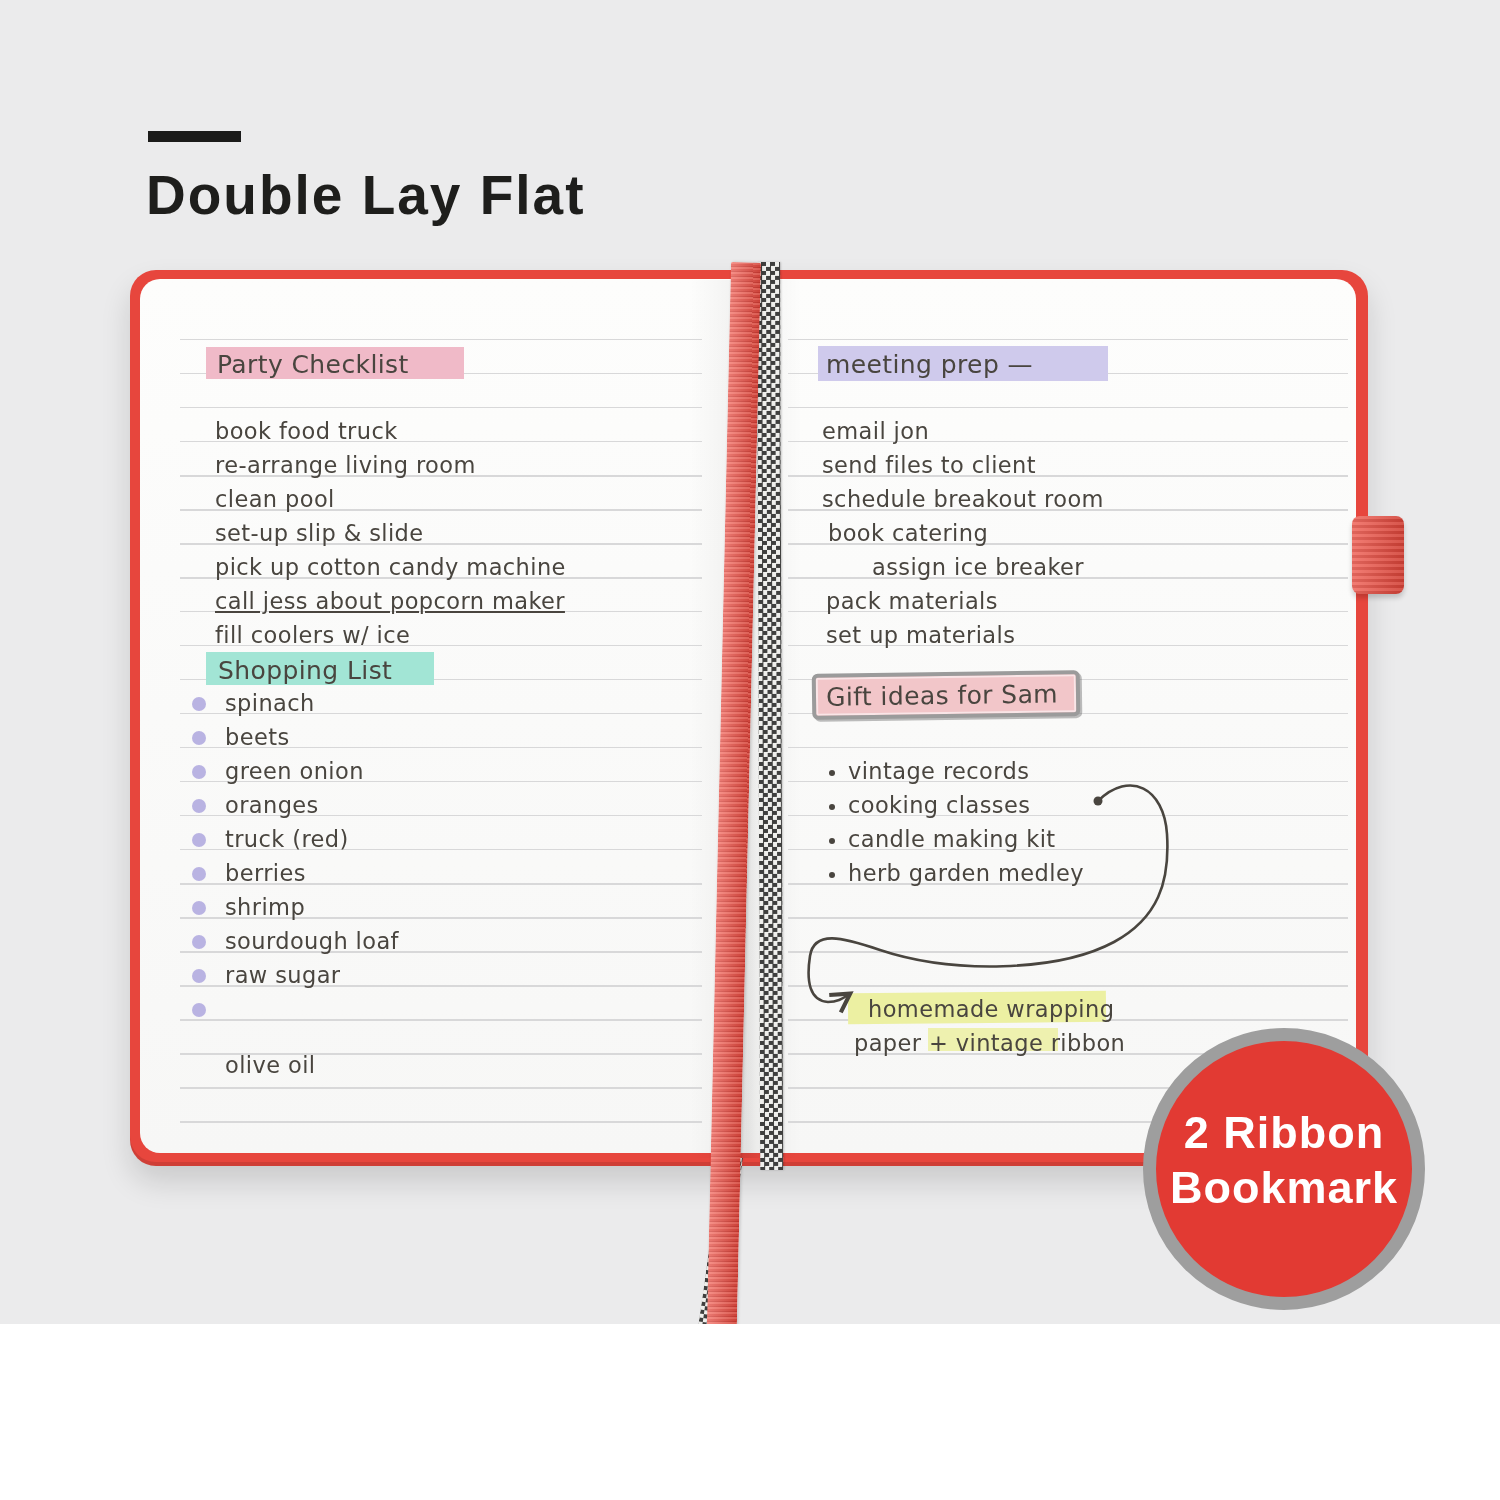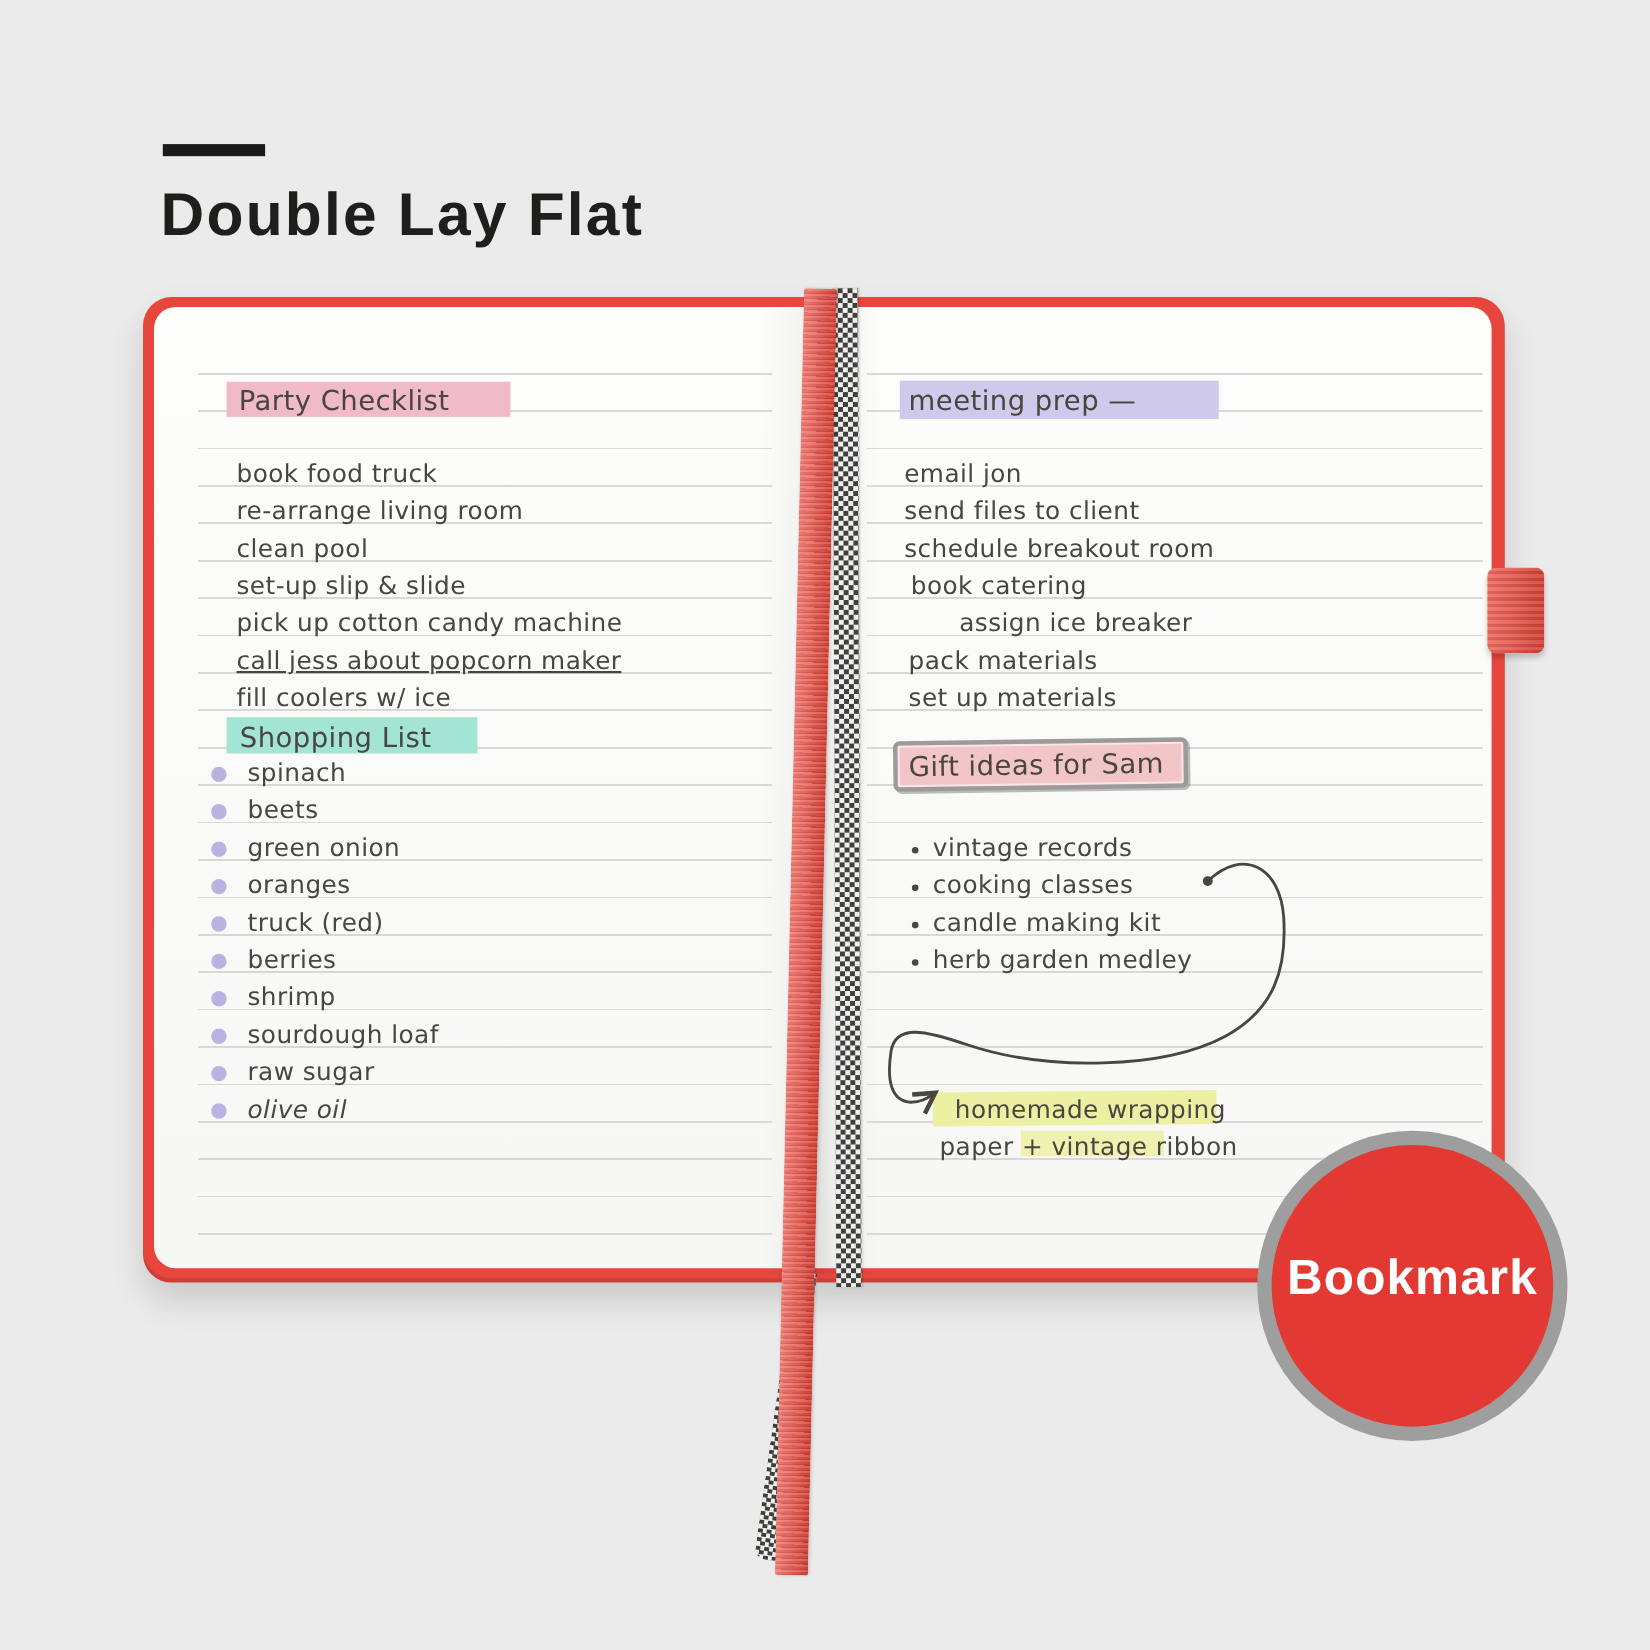--- a/index.html
+++ b/index.html
@@ -1,17 +1,17 @@
 <!DOCTYPE html>
 <html><head>
 <meta charset="utf-8">
 <style>
   html,body{margin:0;padding:0;}
   .canvas{
-    position:relative; width:1500px; height:1500px;
+    position:relative; width:1500px; height:1324px;
     background:#ebebec; overflow:hidden;
     font-family:"Liberation Sans", sans-serif;
   }
   
   .title-dash{position:absolute; left:148px; top:131px; width:93px; height:11px; background:#1b1b1a;}
   .page-title{
     position:absolute; left:146px; top:163px; margin:0;
     font-size:55px; font-weight:700; color:#1e1e1c; letter-spacing:2px;
     font-family:"Liberation Sans", sans-serif;
   }
@@ -147,21 +147,21 @@
   <div class="hand hand-item" style="left:225px;top:826px;">truck (red)</div>
   <div class="bullet" style="left:192px;top:867px;"></div>
   <div class="hand hand-item" style="left:225px;top:860px;text-align:center;">berries</div>
   <div class="bullet" style="left:192px;top:901px;"></div>
   <div class="hand hand-item" style="left:225px;top:894px;">shrimp</div>
   <div class="bullet" style="left:192px;top:935px;"></div>
   <div class="hand hand-item" style="left:225px;top:928px;">sourdough loaf</div>
   <div class="bullet" style="left:192px;top:969px;"></div>
   <div class="hand hand-item" style="left:225px;top:962px;">raw sugar</div>
   <div class="bullet" style="left:192px;top:1003px;"></div>
-  <div class="hand hand-item" style="left:225px;top:996px;font-style:italic;">olive oil</div>
+  <div class="hand hand-item" style="left:225px;top:1052px;">olive oil</div>
 
   <div class="hl hl-purple" style="left:818px;top:346px;width:290px;height:35px;"></div>
   <div class="hand hand-heading" style="left:826px;top:350px;">meeting prep —</div>
 
   <div class="hand hand-item" style="left:822px;top:418px;">email jon</div>
   <div class="hand hand-item" style="left:822px;top:452px;">send files to client</div>
   <div class="hand hand-item" style="left:822px;top:486px;">schedule breakout room</div>
   <div class="hand hand-item" style="left:828px;top:520px;">book catering</div>
   <div class="hand hand-item" style="left:826px;top:554px;margin-left:46px;">assign ice breaker</div>
   <div class="hand hand-item" style="left:826px;top:588px;">pack materials</div>
@@ -200,16 +200,17 @@
              C 806 982, 810 1001, 828 1002
              C 837 1002, 842 999, 848 995" fill="none" stroke="#49453f" stroke-width="2.6" stroke-linecap="round" marker-end="url(#ah)"></path>
   </svg>
 
   <div class="ribbon-gingham"></div>
   <div class="ribbon-gingham-tail"></div>
   <div class="ribbon-red"></div>
   <div class="pen-loop"></div>
 
   <div class="badge">
+    <div class="badge-line">2 Ribbon</div>
     <div class="badge-line">Bookmark</div>
   </div>
 
 </div>
 
 </body></html>

